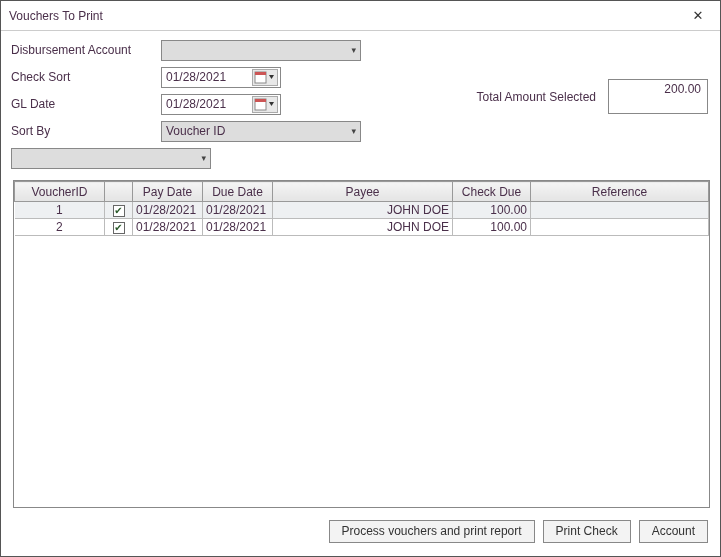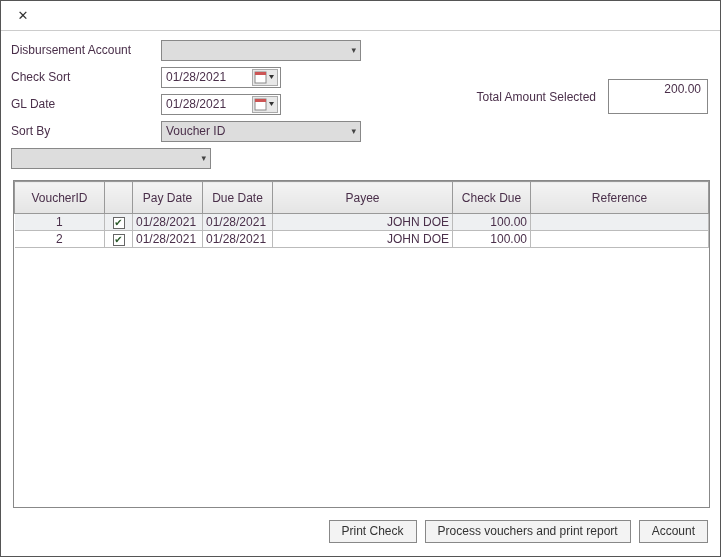--- a/index.html
+++ b/index.html
@@ -126,21 +126,21 @@
   table.grid {
     width: 100%;
     border-collapse: collapse;
     table-layout: fixed;
   }
   table.grid th {
     background: linear-gradient(#f4f4f4,#e4e4e4);
     border: 1px solid #999;
     font-weight: normal;
     color: #4a2f4a;
-    height: 32px;
+    height: 20px;
     font-size: 12px;
     padding: 0 2px;
   }
   table.grid td {
     border-right: 1px solid #bbb;
     border-bottom: 1px solid #bbb;
     height: 17px;
     padding: 0 3px;
     color: #4a2f4a;
     font-size: 12px;
@@ -187,20 +187,21 @@
     display: flex;
     align-items: center;
   }
 </style>
 </head>
 <body>
 
 <div class="window">
 
   <div class="titlebar">
+    <span class="title">Vouchers To Print</span>
     <span class="close">✕</span>
   </div>
 
   <div class="form-area" style="position:relative;">
 
     <div class="row">
       <span class="label">Disbursement Account</span>
       <div class="combo combo-200">
         <span></span>
         <span class="arrow">▾</span>
@@ -296,18 +297,18 @@
             <td class="col-duedate">01/28/2021</td>
             <td class="col-payee">JOHN DOE</td>
             <td class="col-amount">100.00</td>
             <td class="col-ref"></td>
           </tr>
         </tbody>
     </table>
   </div>
 
   <div class="footer">
+    <div class="btn">Process vouchers and print report</div>
     <div class="btn">Print Check</div>
-    <div class="btn">Process vouchers and print report</div>
     <div class="btn">Account</div>
   </div>
 
 </div>
 
 </body></html>

